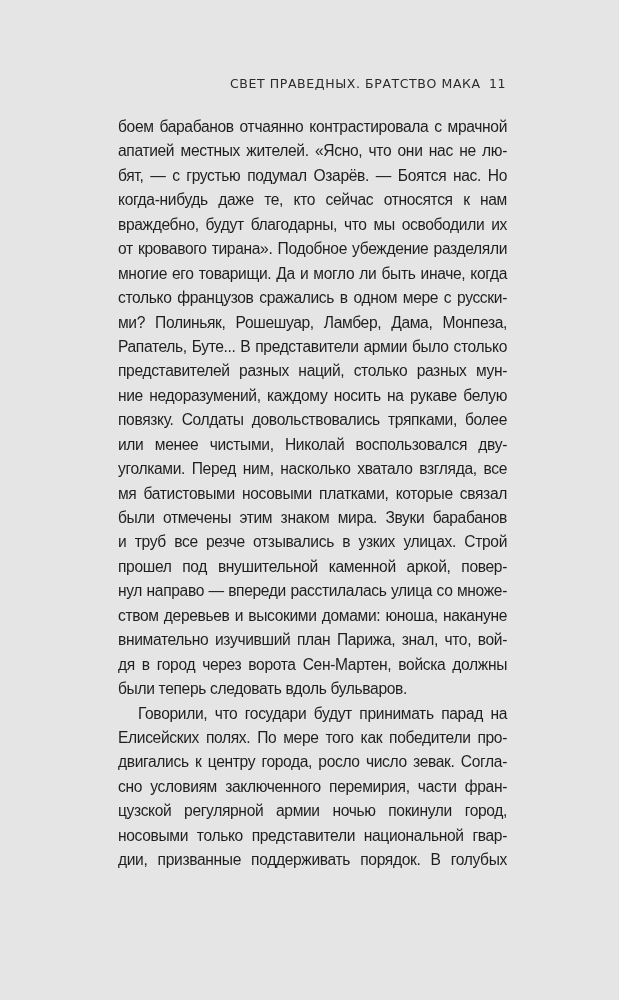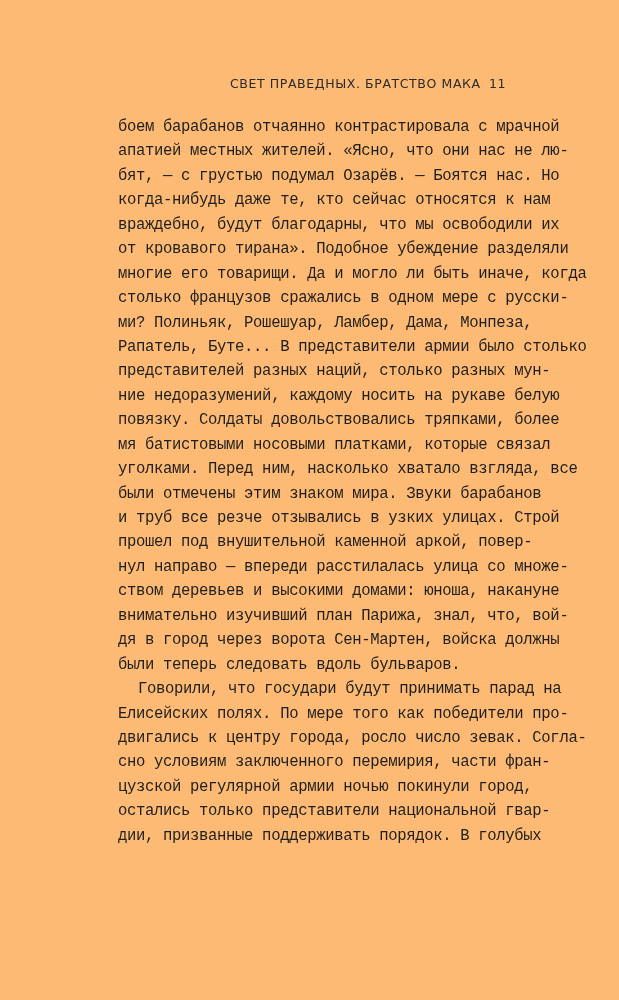--- a/index.html
+++ b/index.html
@@ -1,27 +1,27 @@
 <!DOCTYPE html>
 <html><head>
 <meta charset="utf-8">
 <style>
   html, body { margin: 0; padding: 0; background: #ffffff; }
   body { width: 619px; height: 1000px; position: relative; overflow: hidden; }
-  .page { position: absolute; left: 0; top: 0; width: 619px; height: 1000px; background: #fdba74; }
+  .page { position: absolute; left: 0; top: 0; width: 619px; height: 1000px; background: #e5e5e5; }
   .running-head {
     position: absolute; top: 76px; left: 230px; width: 280px; height: 20px;
     font-family: "DejaVu Sans", sans-serif; font-size: 12.5px; color: #2a2a2a;
     letter-spacing: 0.6px;
   }
   .running-head .title { position: absolute; left: 0; top: 0; white-space: nowrap; }
   .running-head .folio { position: absolute; right: 4px; top: 0; }
   .body-text {
     position: absolute; left: 118px; top: 115px; width: 389px;
-    font-family: Liberation Mono, monospace; font-size: 15.6px; line-height: 24.45px;
+    font-family: Liberation Sans, sans-serif; font-size: 15.6px; line-height: 24.45px;
     color: #1f1f1f; letter-spacing: -0.35px;
   }
   .line { display: block; white-space: nowrap; text-align: justify; text-align-last: justify; height: 24.45px; overflow: visible; }
   .line.last { text-align-last: left; }
   .line.indent { padding-left: 20px; }
 </style>
 </head>
 <body>
 
 <div class="page">
@@ -38,34 +38,35 @@
       <span class="line">когда-нибудь даже те, кто сейчас относятся к нам</span>
       <span class="line">враждебно, будут благодарны, что мы освободили их</span>
       <span class="line">от кровавого тирана». Подобное убеждение разделяли</span>
       <span class="line">многие его товарищи. Да и могло ли быть иначе, когда</span>
       <span class="line">столько французов сражались в одном мере с русски-</span>
       <span class="line">ми? Полиньяк, Рошешуар, Ламбер, Дама, Монпеза,</span>
       <span class="line">Рапатель, Буте... В представители армии было столько</span>
       <span class="line">представителей разных наций, столько разных мун-</span>
       <span class="line">ние недоразумений, каждому носить на рукаве белую</span>
       <span class="line">повязку. Солдаты довольствовались тряпками, более</span>
+      <span class="line">или менее чистыми, Николай воспользовался дву-</span>
+      <span class="line">уголками. Перед ним, насколько хватало взгляда, все</span>
       <span class="line">мя батистовыми носовыми платками, которые связал</span>
-      <span class="line">уголками. Перед ним, насколько хватало взгляда, все</span>
       <span class="line">были отмечены этим знаком мира. Звуки барабанов</span>
       <span class="line">и труб все резче отзывались в узких улицах. Строй</span>
       <span class="line">прошел под внушительной каменной аркой, повер-</span>
       <span class="line">нул направо — впереди расстилалась улица со множе-</span>
       <span class="line">ством деревьев и высокими домами: юноша, накануне</span>
       <span class="line">внимательно изучивший план Парижа, знал, что, вой-</span>
       <span class="line">дя в город через ворота Сен-Мартен, войска должны</span>
       <span class="line last">были теперь следовать вдоль бульваров.</span>
     </div>
     <div>
       <span class="line indent">Говорили, что государи будут принимать парад на</span>
       <span class="line">Елисейских полях. По мере того как победители про-</span>
       <span class="line">двигались к центру города, росло число зевак. Согла-</span>
       <span class="line">сно условиям заключенного перемирия, части фран-</span>
       <span class="line">цузской регулярной армии ночью покинули город,</span>
-      <span class="line">остались только представители национальной гвар-</span>
+      <span class="line">носовыми только представители национальной гвар-</span>
       <span class="line">дии, призванные поддерживать порядок. В голубых</span>
     </div>
   </div>
 </div>
 
 </body></html>

